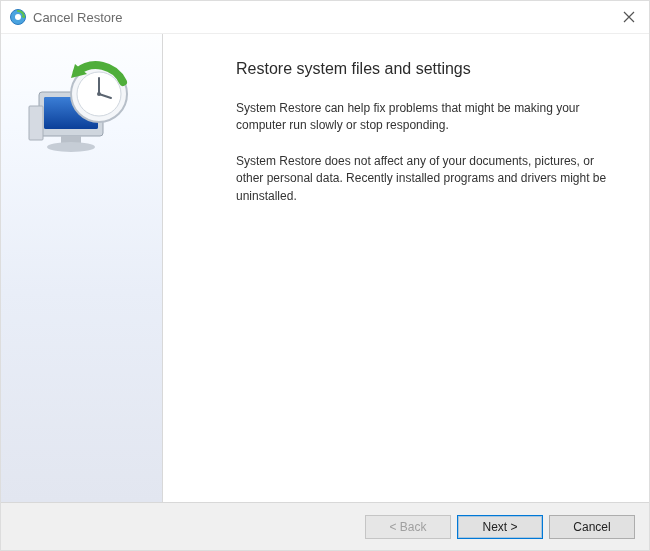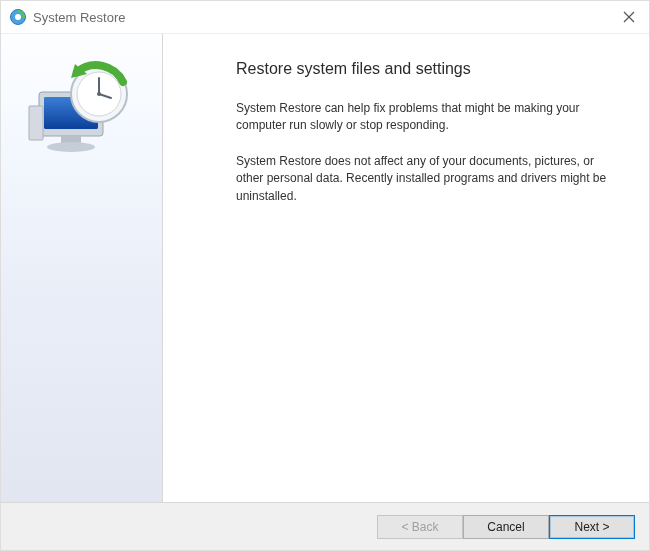--- a/index.html
+++ b/index.html
@@ -78,20 +78,21 @@
     max-width: 400px;
   }
   .footer {
     height: 48px;
     background: #f0f0f0;
     border-top: 1px solid #d8d8d8;
     display: flex;
     justify-content: flex-end;
     align-items: center;
     padding: 16px 14px;
+    gap: 6px;
   }
   .btn {
     min-width: 86px;
     height: 24px;
     font-size: 12px;
     font-family: inherit;
     background: #e1e1e1;
     border: 1px solid #adadad;
     color: #222;
     padding: 0 10px;
@@ -113,21 +114,21 @@
 
 <div class="titlebar">
   <span class="app-icon">
     <svg viewBox="0 0 18 18" width="18" height="18">
       <circle cx="9" cy="9" r="7.5" fill="#4aa3df" stroke="#2b7abf" stroke-width="1"></circle>
       <path d="M9 3 A6 6 0 0 1 15 9" fill="none" stroke="#5fc24e" stroke-width="2.2" stroke-linecap="round"></path>
       <polygon points="14,10 12.2,7.8 16,7.6" fill="#5fc24e"></polygon>
       <circle cx="9" cy="9" r="3" fill="#fff"></circle>
     </svg>
   </span>
-  <span class="title">System Restore</span>
+  <span class="title">Cancel Restore</span>
   <span class="close">
     <svg viewBox="0 0 12 12" width="12" height="12">
       <path d="M1 1 L11 11 M11 1 L1 11" stroke="#555" stroke-width="1.2" fill="none"></path>
     </svg>
   </span>
 </div>
 
 <div class="content">
   <div class="sidebar">
     <div class="restore-illus">
@@ -161,15 +162,15 @@
 
   <div class="main">
     <h1 class="heading">Restore system files and settings</h1>
     <p class="para">System Restore can help fix problems that might be making your computer run slowly or stop responding.</p>
     <p class="para">System Restore does not affect any of your documents, pictures, or other personal data. Recently installed programs and drivers might be uninstalled.</p>
   </div>
 </div>
 
 <div class="footer">
   <button class="btn" disabled="">&lt; Back</button>
+  <button class="btn default">Next &gt;</button>
   <button class="btn">Cancel</button>
-  <button class="btn default">Next &gt;</button>
 </div>
 
 </body></html>

